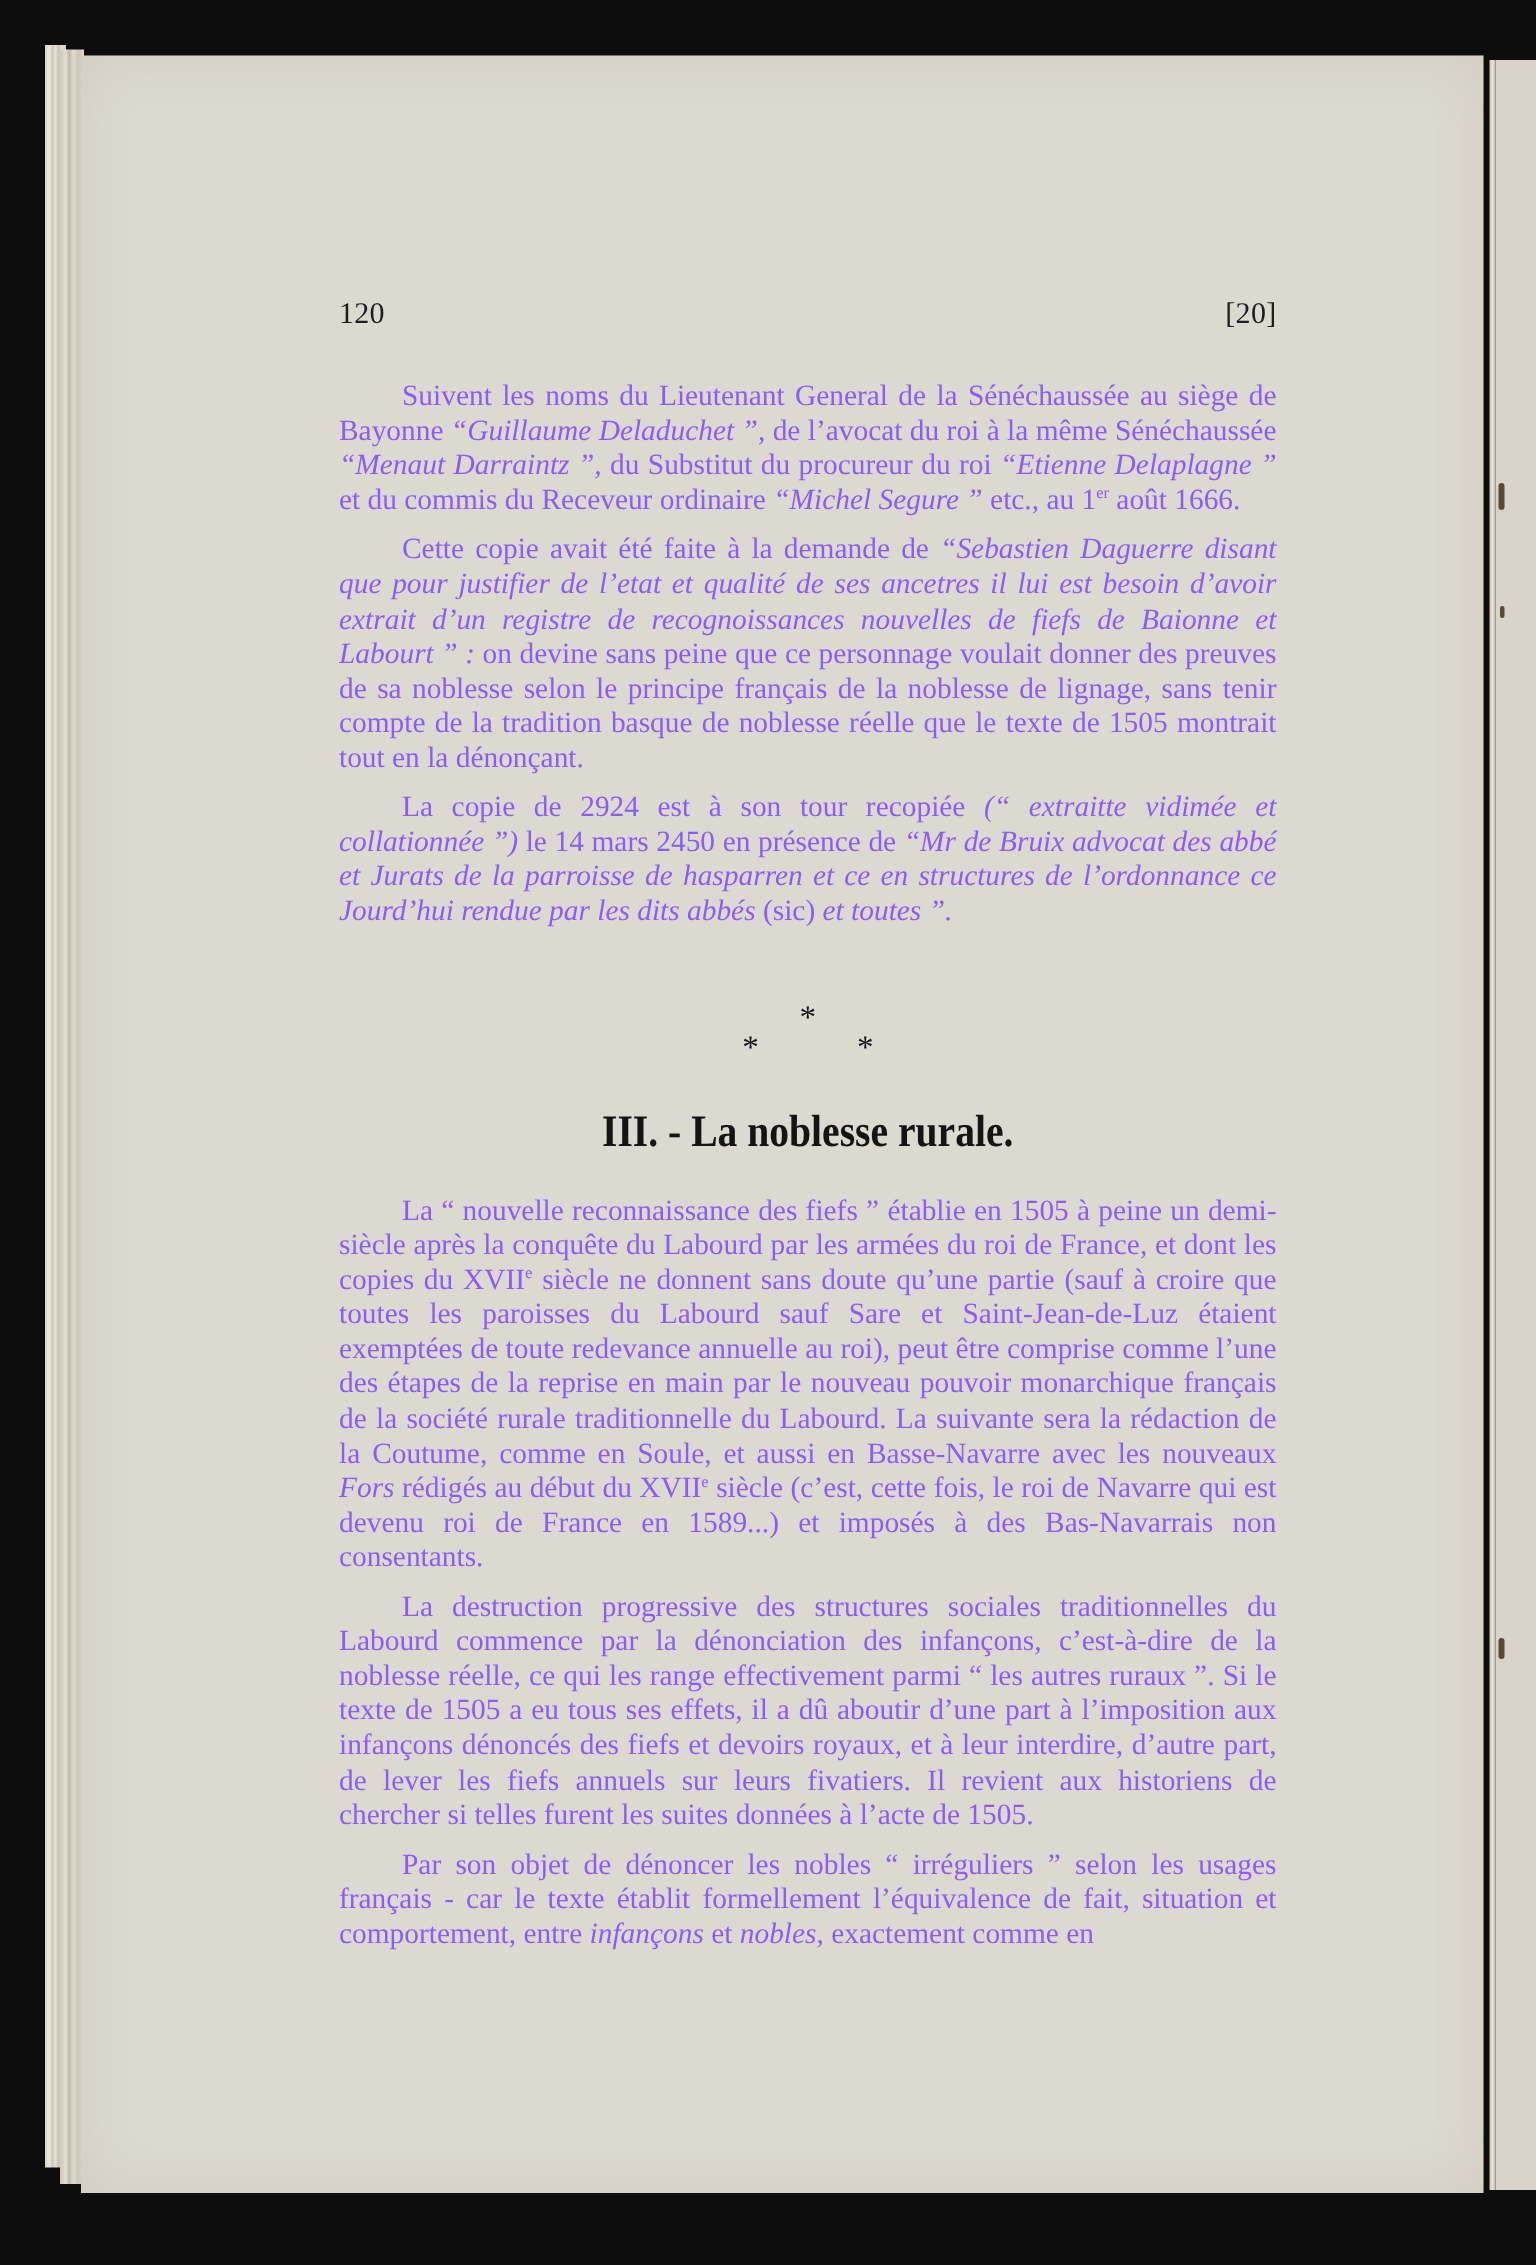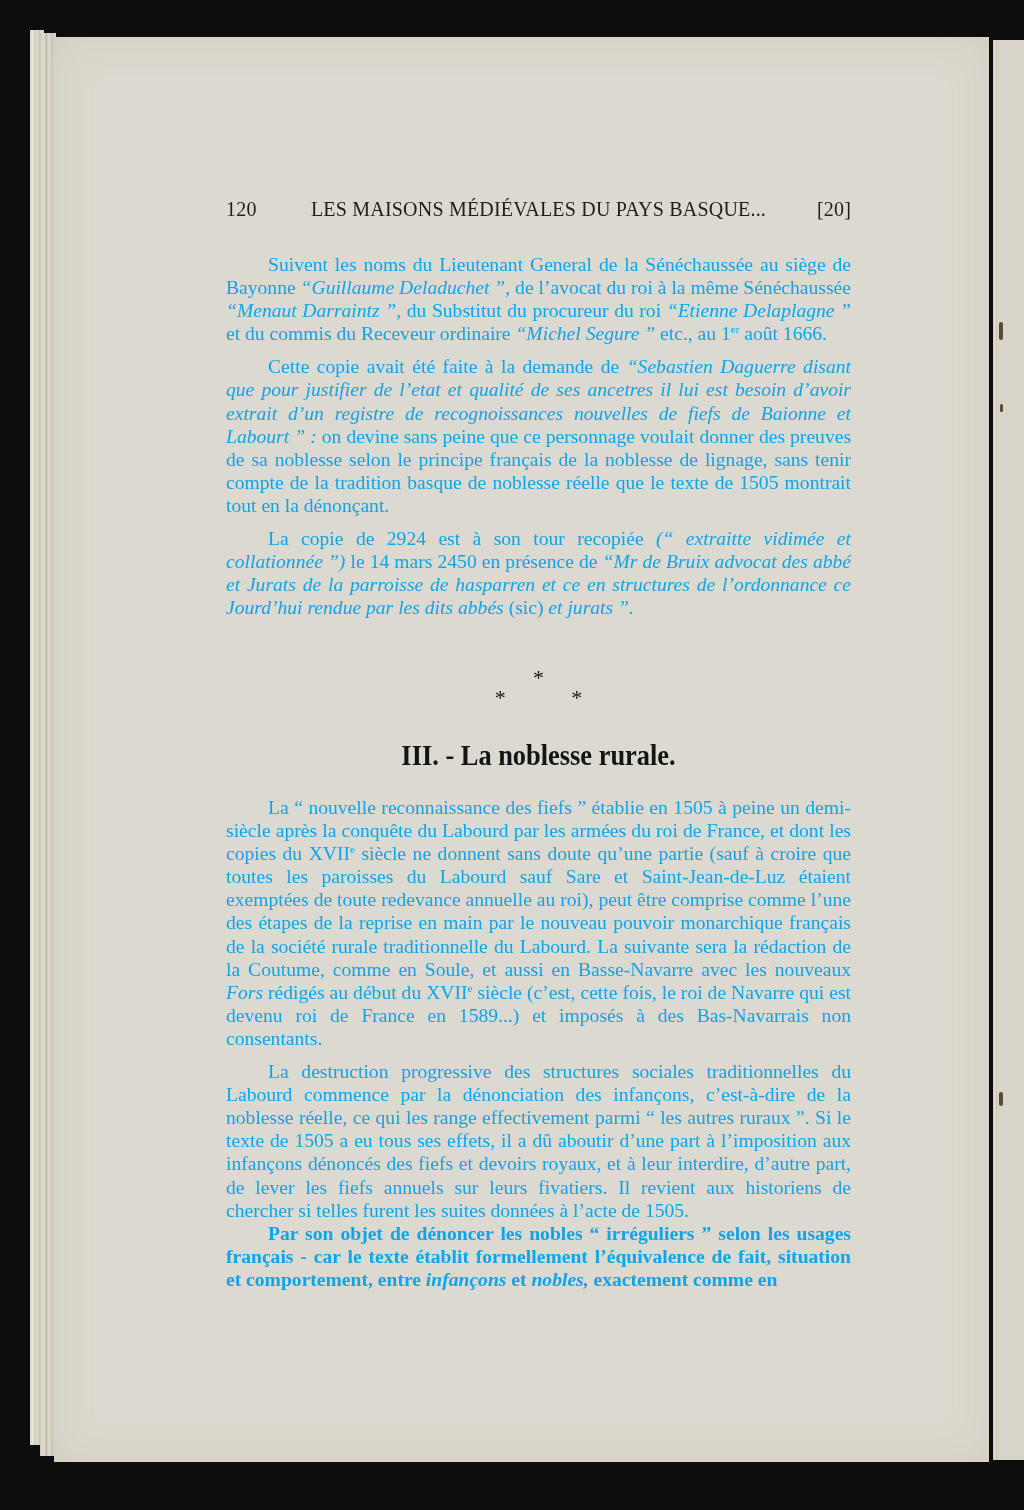--- a/index.html
+++ b/index.html
@@ -36,21 +36,21 @@
   .header {
     position: absolute; top: 198px; left: 226px; width: 625px; height: 22px;
     font-size: 20px; color: #1e1e1e; letter-spacing: 0.2px;
   }
   .header .page-number { position: absolute; left: 0; top: 0; }
   .header .running-title { position: absolute; left: 0; right: 0; text-align: center; top: 0; }
   .header .section-number { position: absolute; right: 0; top: 0; }
 
   .body-text {
     position: absolute; left: 226px; width: 625px;
-    font-size: 19.6px; line-height: 23.1px; color: #0ea5e9;
+    font-size: 19.6px; line-height: 23.1px; color: #8b5cf6;
     text-align: justify;
   }
   .para { text-indent: 42px; margin: 0; }
   .para i, .para .it { font-style: italic; }
   sup { font-size: 11px; line-height: 0; vertical-align: 7px; }
 
   .asterism {
     position: absolute; left: 226px; width: 625px; top: 668px;
     text-align: center; font-size: 22px; line-height: 20px; color: #161616;
   }
@@ -70,34 +70,33 @@
 <div class="page-stack-2"></div>
 <div class="page"></div>
 <div class="gutter"></div>
 <div class="next-page"></div>
 <div class="binding-mark" style="left:999px; top:322px; height:18px;"></div>
 <div class="binding-mark" style="left:1000px; top:404px; height:8px; width:3px;"></div>
 <div class="binding-mark" style="left:999px; top:1092px; height:14px;"></div>
 
 <div class="header">
   <span class="page-number">120</span>
-  <span class="running-title">LES MAISONS MÉDIÉVALES DU PAYS BASQUE...</span>
   <span class="section-number">[20]</span>
 </div>
 
 <div class="body-text" style="top:253px;">
   <p class="para"><span>Suivent les noms du Lieutenant General de la Sénéchaussée au siège de Bayonne </span><i>“Guillaume Deladuchet ”,</i><span> de l’avocat du roi à la même Sénéchaussée </span><i>“Menaut Darraintz ”,</i><span> du Substitut du procureur du roi </span><i>“Etienne Delaplagne ”</i><span> et du commis du Receveur ordinaire </span><i>“Michel Segure ”</i><span> etc., au 1</span><sup>er</sup><span> août 1666.</span></p>
   <p class="para" style="margin-top:10px;"><span>Cette copie avait été faite à la demande de </span><i>“Sebastien Daguerre disant que pour justifier de l’etat et qualité de ses ancetres il lui est besoin d’avoir extrait d’un registre de recognoissances nouvelles de fiefs de Baionne et Labourt ” :</i><span> on devine sans peine que ce personnage voulait donner des preuves de sa noblesse selon le principe français de la noblesse de lignage, sans tenir compte de la tradition basque de noblesse réelle que le texte de 1505 montrait tout en la dénonçant.</span></p>
-  <p class="para" style="margin-top:10px;"><span>La copie de 2924 est à son tour recopiée </span><i>(“ extraitte vidimée et collationnée ”)</i><span> le 14 mars 2450 en présence de </span><i>“Mr de Bruix advocat des abbé et Jurats de la parroisse de hasparren et ce en structures de l’ordonnance ce Jourd’hui rendue par les dits abbés</i><span> (sic) </span><i>et jurats ”.</i></p>
+  <p class="para" style="margin-top:10px;"><span>La copie de 2924 est à son tour recopiée </span><i>(“ extraitte vidimée et collationnée ”)</i><span> le 14 mars 2450 en présence de </span><i>“Mr de Bruix advocat des abbé et Jurats de la parroisse de hasparren et ce en structures de l’ordonnance ce Jourd’hui rendue par les dits abbés</i><span> (sic) </span><i>et toutes ”.</i></p>
 </div>
 
 <div class="asterism">
   <div>*</div>
   <div class="row2">* *</div>
 </div>
 
 <div class="section-heading">III. - La noblesse rurale.</div>
 
 <div class="body-text" style="top:796px;">
   <p class="para"><span>La “ nouvelle reconnaissance des fiefs ” établie en 1505 à peine un demi-siècle après la conquête du Labourd par les armées du roi de France, et dont les copies du XVII</span><sup>e</sup><span> siècle ne donnent sans doute qu’une partie (sauf à croire que toutes les paroisses du Labourd sauf Sare et Saint-Jean-de-Luz étaient exemptées de toute redevance annuelle au roi), peut être comprise comme l’une des étapes de la reprise en main par le nouveau pouvoir monarchique français de la société rurale traditionnelle du Labourd. La suivante sera la rédaction de la Coutume, comme en Soule, et aussi en Basse-Navarre avec les nouveaux </span><i>Fors</i><span> rédigés au début du XVII</span><sup>e</sup><span> siècle (c’est, cette fois, le roi de Navarre qui est devenu roi de France en 1589...) et imposés à des Bas-Navarrais non consentants.</span></p>
   <p class="para" style="margin-top:10px;"><span>La destruction progressive des structures sociales traditionnelles du Labourd commence par la dénonciation des infançons, c’est-à-dire de la noblesse réelle, ce qui les range effectivement parmi “ les autres ruraux ”. Si le texte de 1505 a eu tous ses effets, il a dû aboutir d’une part à l’imposition aux infançons dénoncés des fiefs et devoirs royaux, et à leur interdire, d’autre part, de lever les fiefs annuels sur leurs fivatiers. Il revient aux historiens de chercher si telles furent les suites données à l’acte de 1505.</span></p>
-  <p class="para" style="font-weight:bold;"><span>Par son objet de dénoncer les nobles “ irréguliers ” selon les usages français - car le texte établit formellement l’équivalence de fait, situation et comportement, entre </span><i>infançons</i><span> et </span><i>nobles,</i><span> exactement comme en</span></p>
+  <p class="para" style="margin-top:10px;"><span>Par son objet de dénoncer les nobles “ irréguliers ” selon les usages français - car le texte établit formellement l’équivalence de fait, situation et comportement, entre </span><i>infançons</i><span> et </span><i>nobles,</i><span> exactement comme en</span></p>
 </div>
 
 </body></html>

